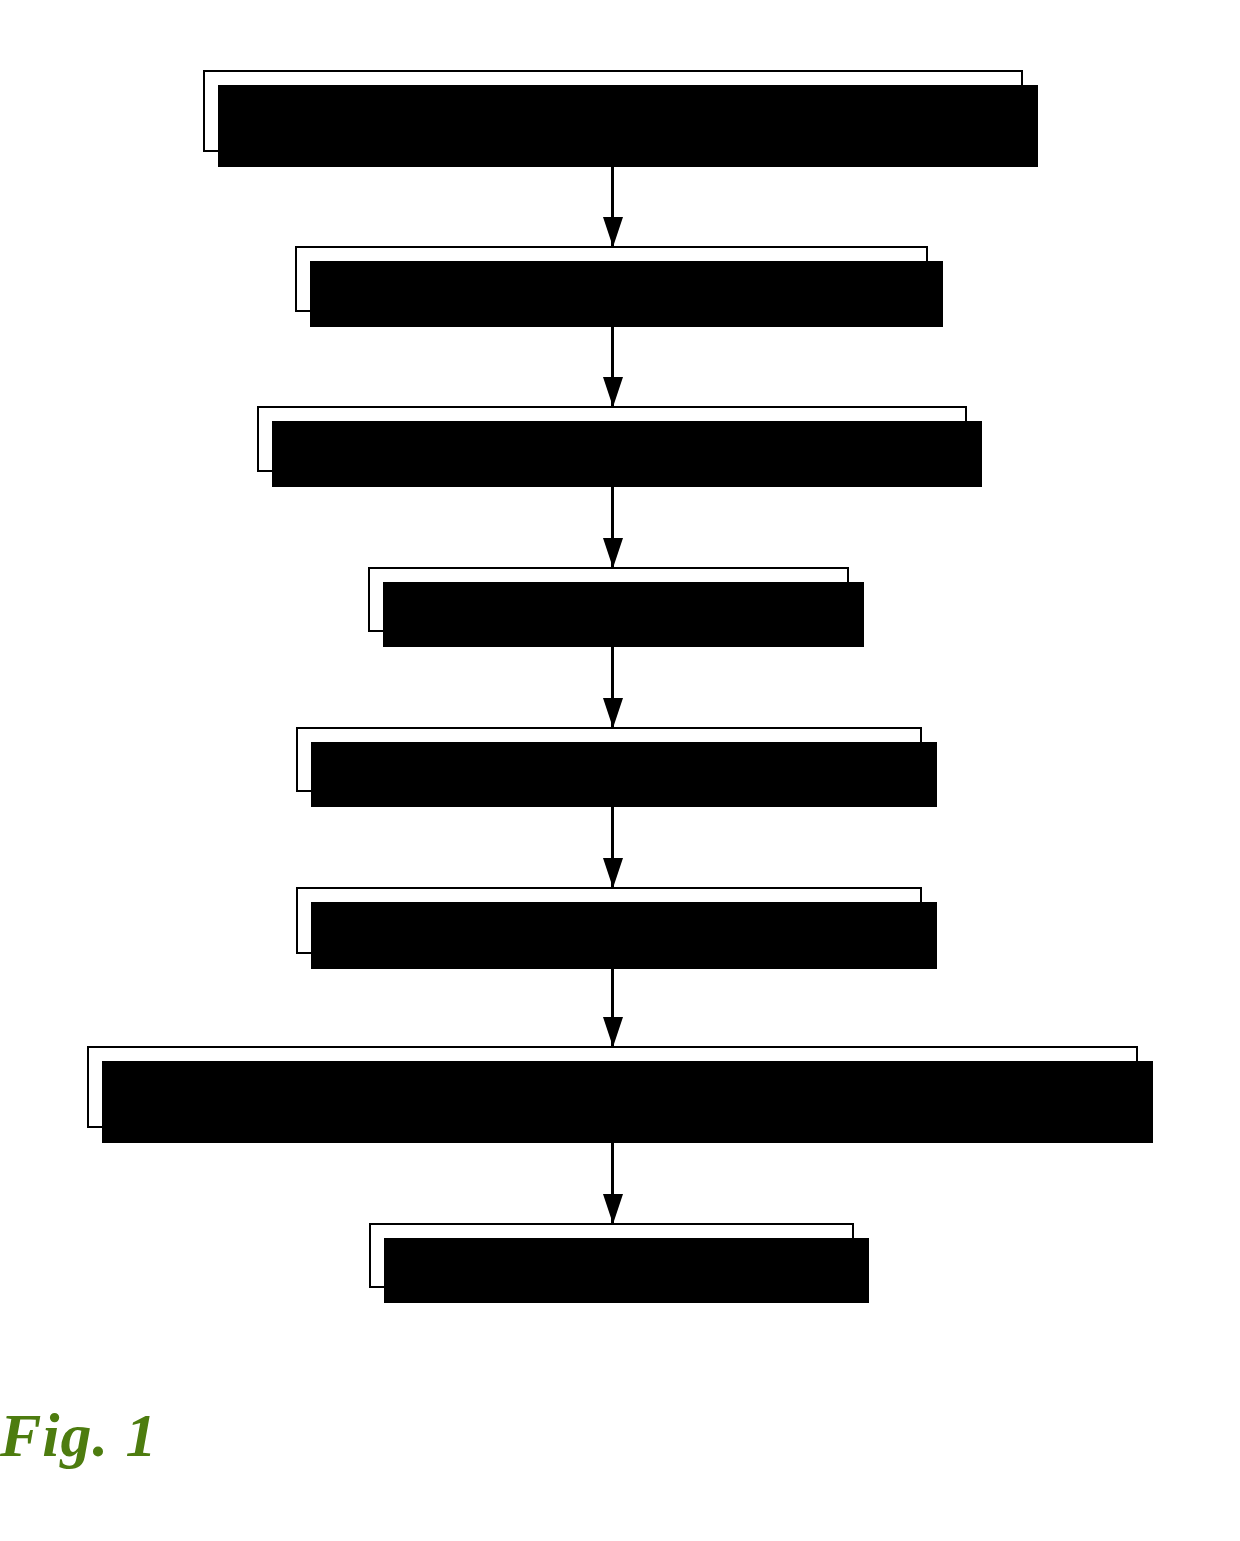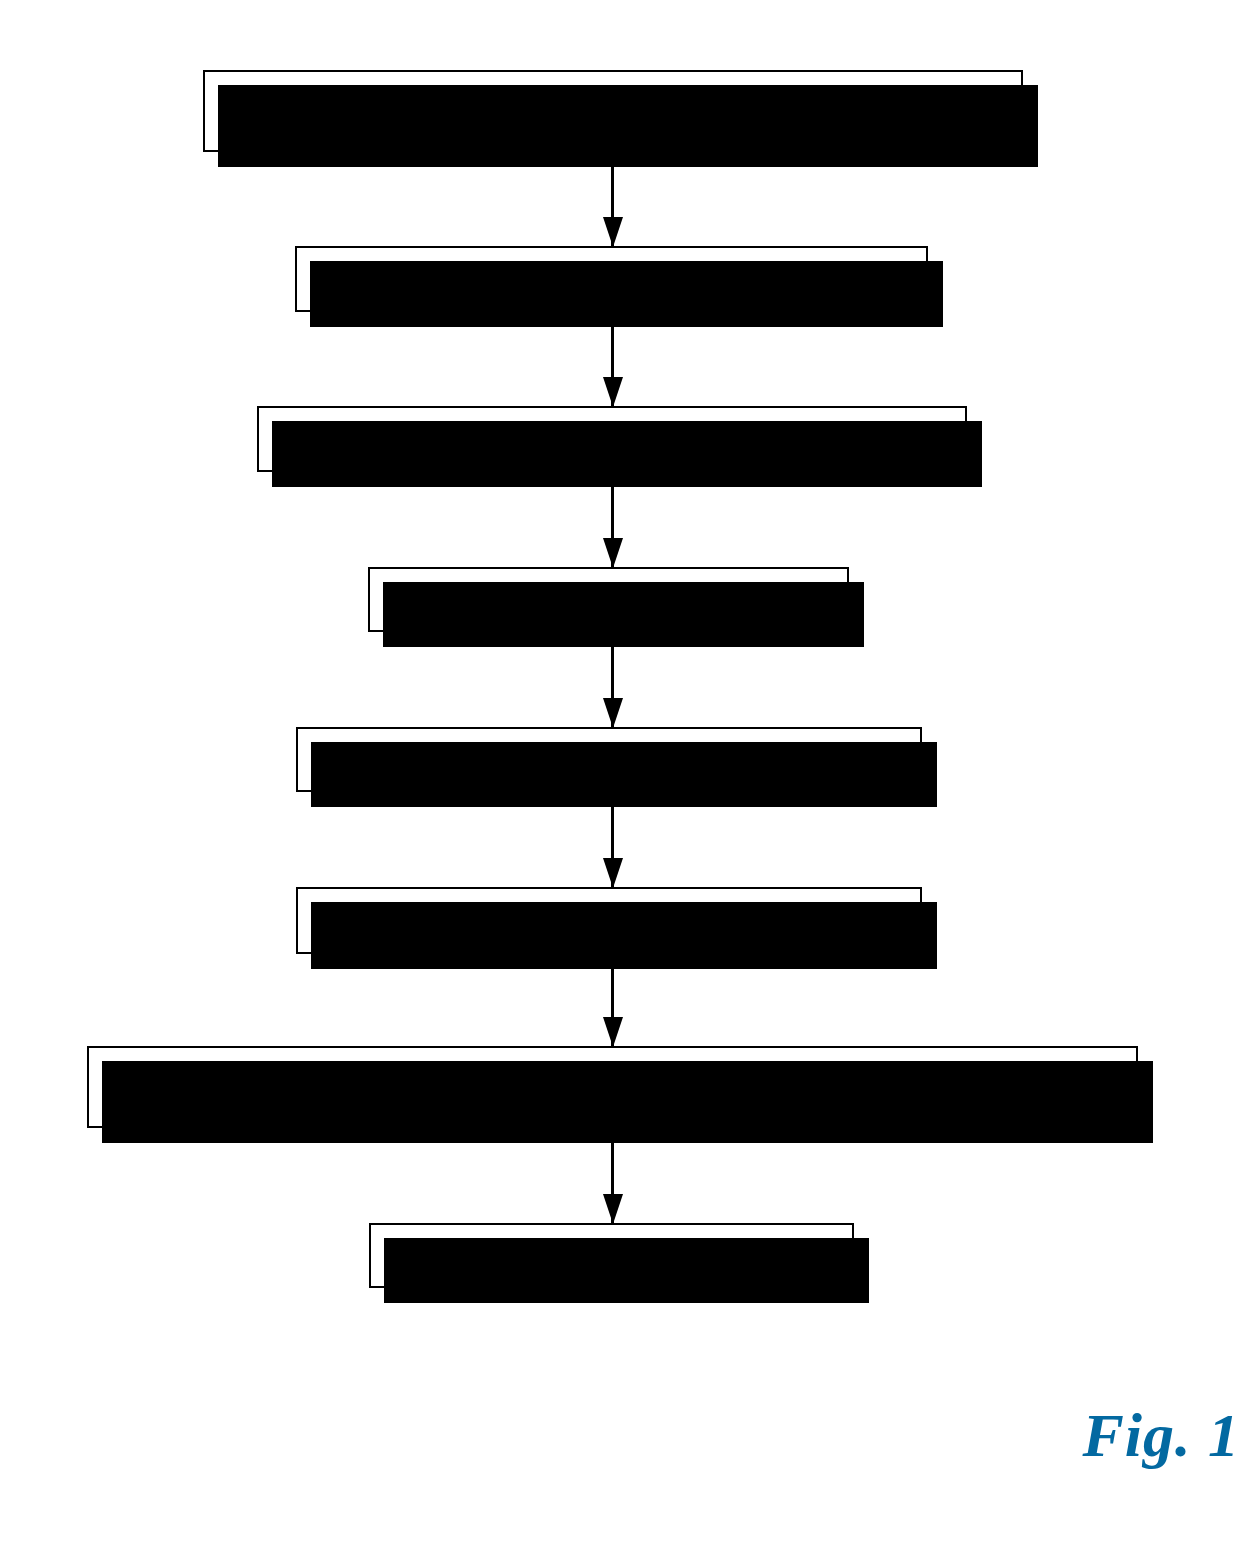--- a/index.html
+++ b/index.html
@@ -65,26 +65,26 @@
     border-left: 10px solid transparent;
     border-right: 10px solid transparent;
     border-top: 30px solid #000000;
   }
 
   
   .fig-caption {
     position: absolute;
     left: 0;
     width: 1240px;
-    text-align: right;
+    text-align: left;
     font-style: italic;
     font-weight: bold;
     font-size: 62px;
     letter-spacing: 1px;
-    color: #0369a1;
+    color: #4d7c0f;
   }
 </style>
 </head>
 <body>
 
 <div id="page">
 
   <div id="flow-layer">
       <div class="arrow" style="left: 611px; top: 152px; height: 94px;"></div>
       <div class="arrow" style="left: 611px; top: 312px; height: 94px;"></div>

